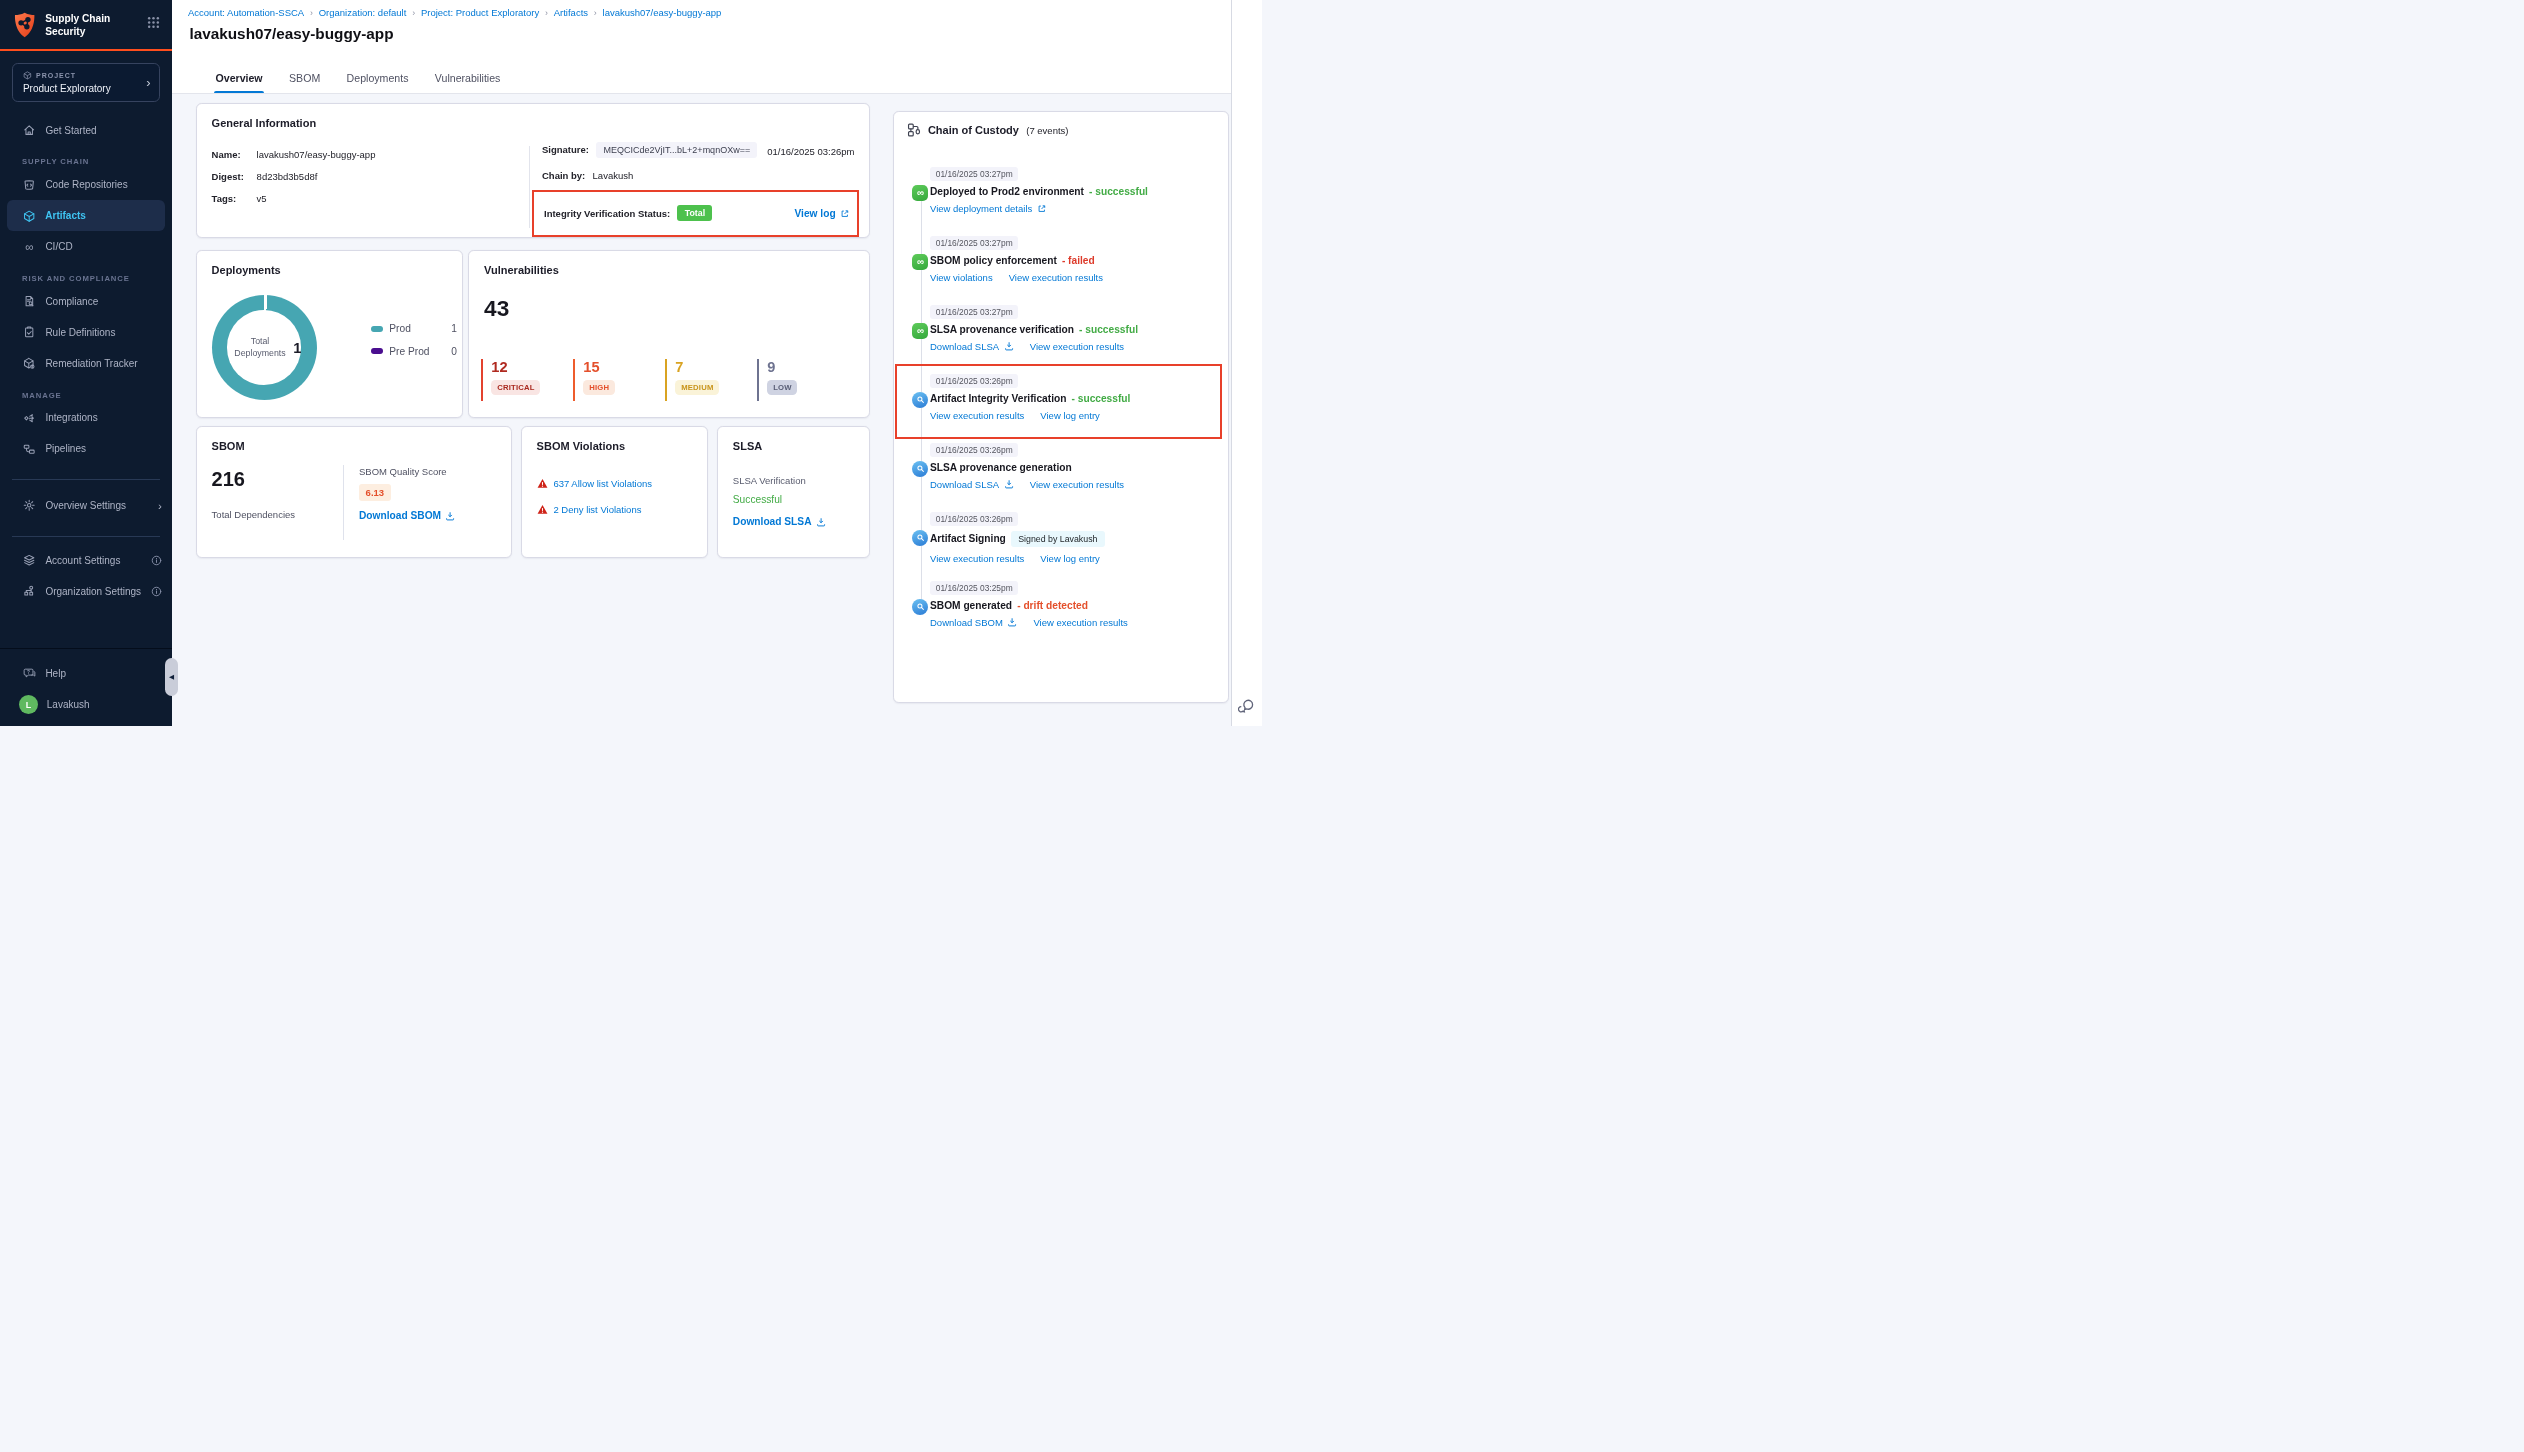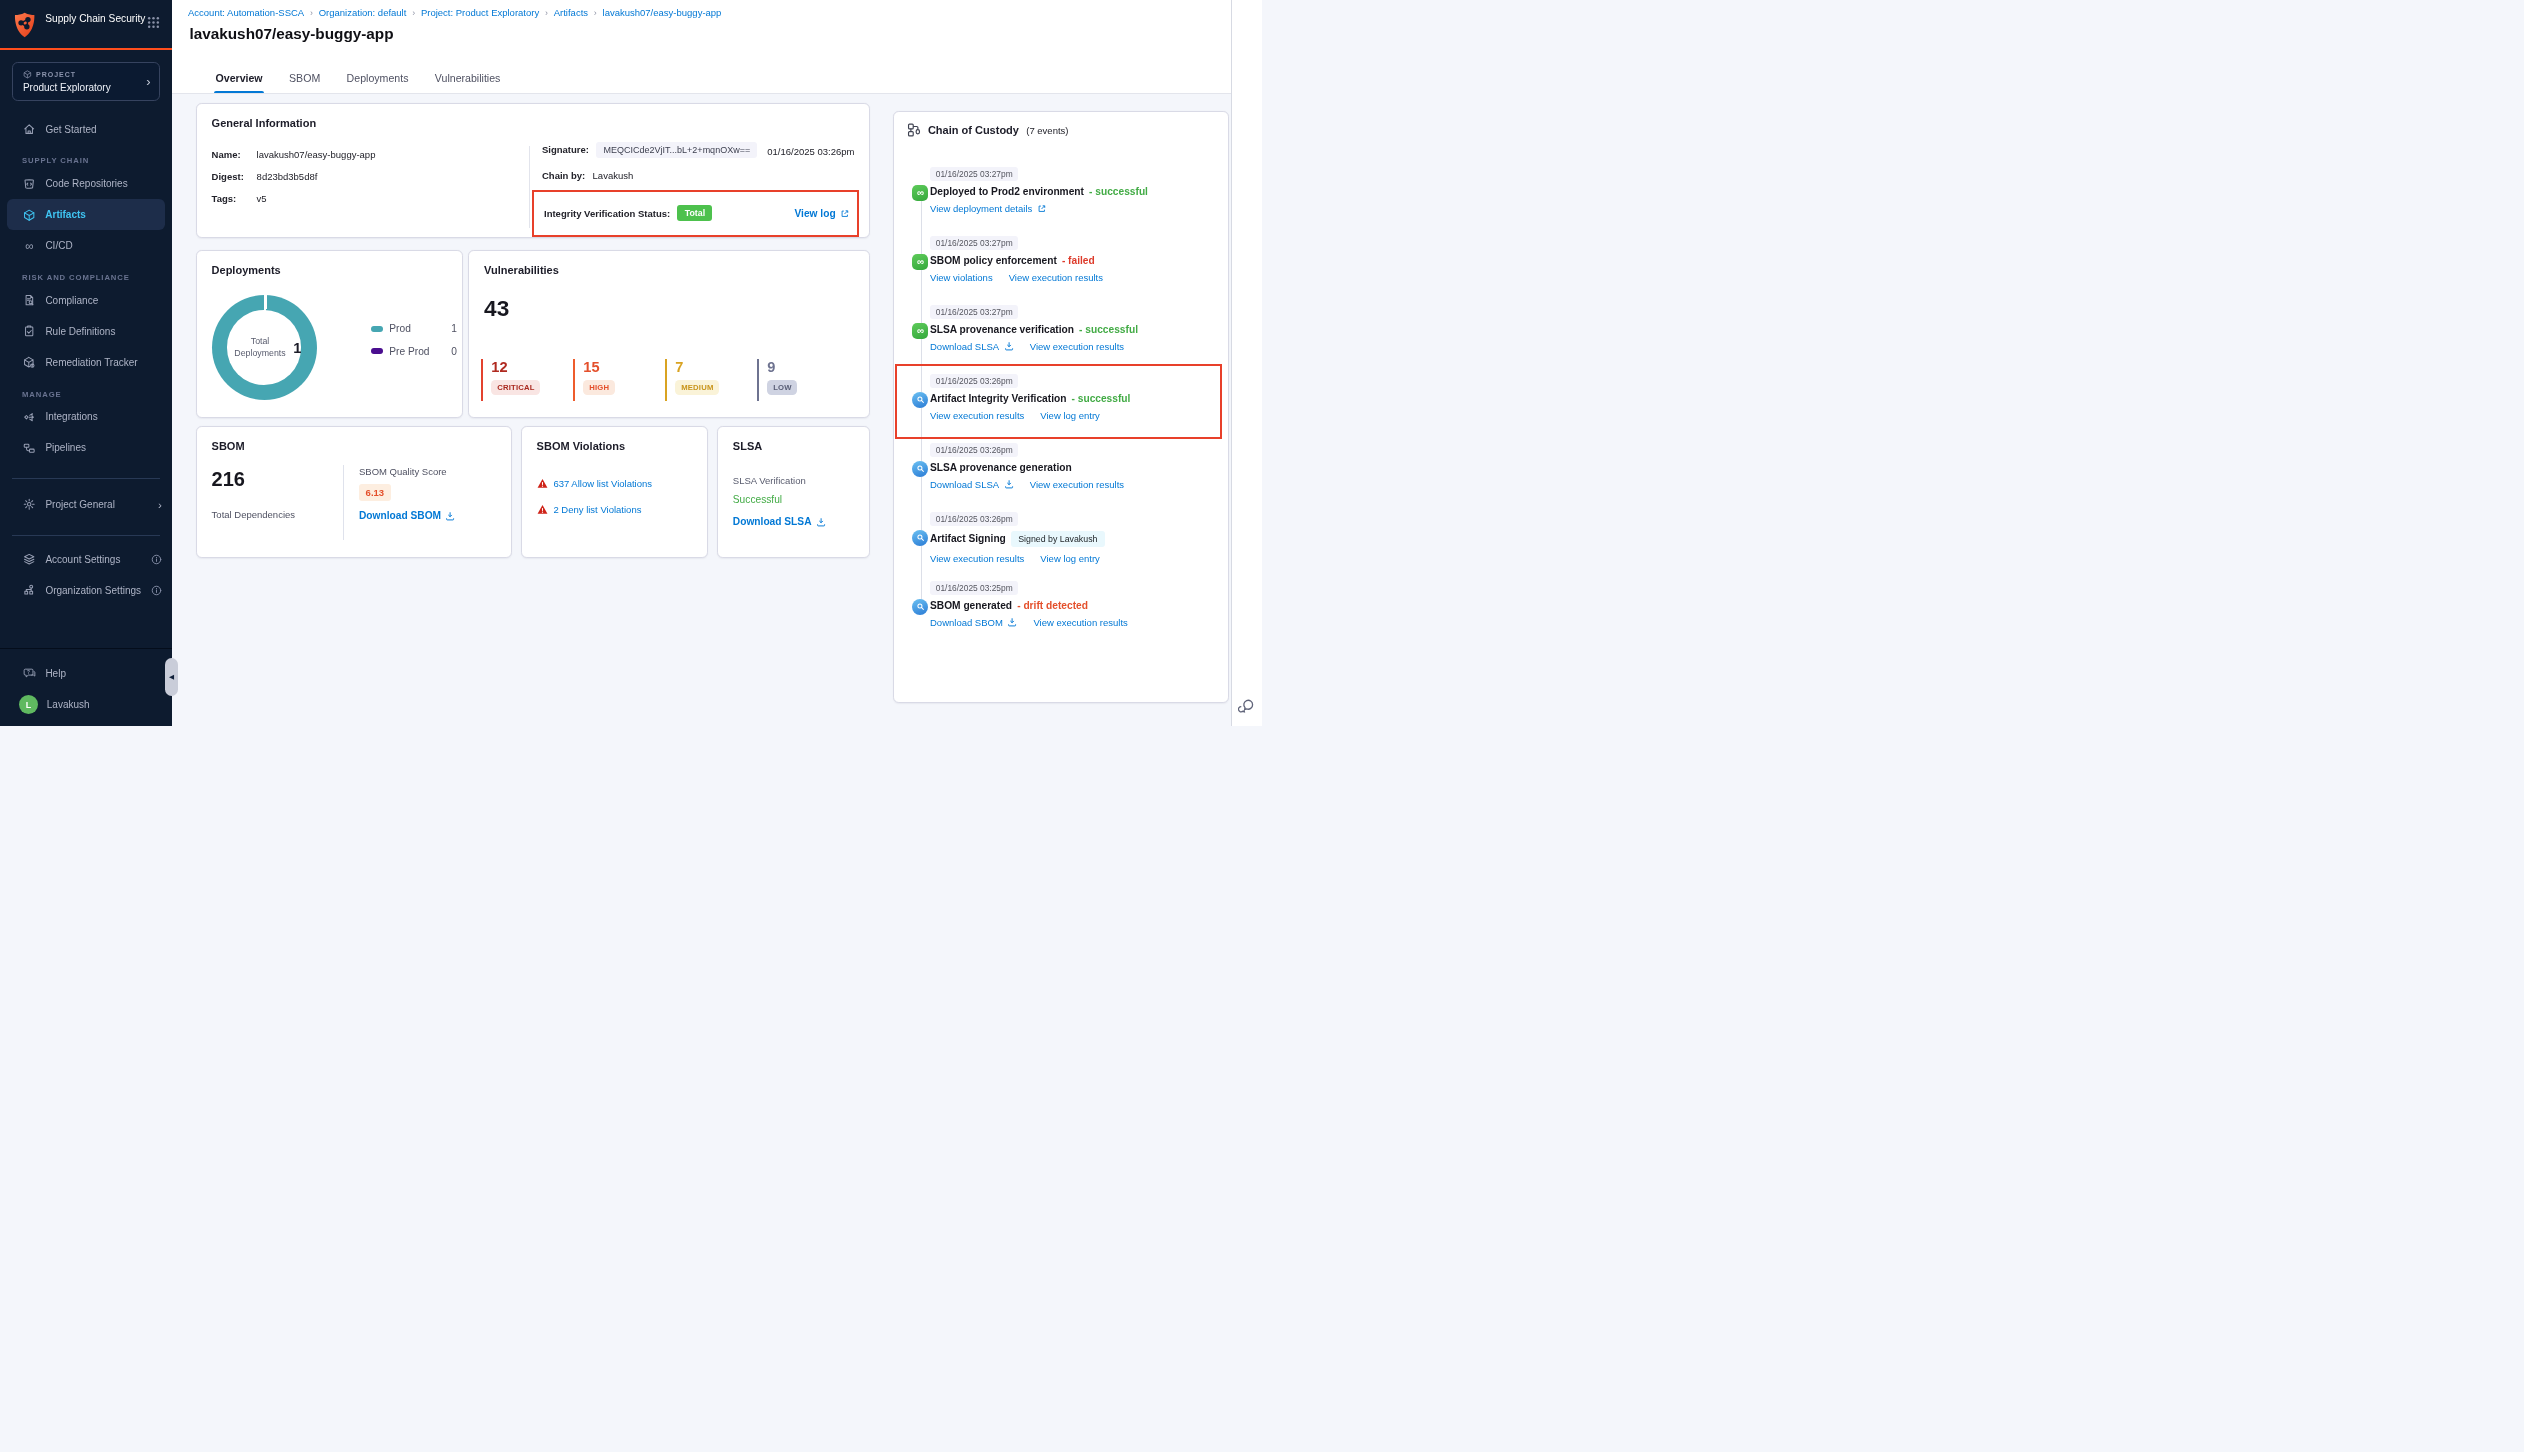--- a/index.html
+++ b/index.html
@@ -10,21 +10,21 @@
   }
   svg { display:block; }
 
   
   .sidebar {
     width:172px; min-width:172px; height:726px; background:#0d1b2f;
     display:flex; flex-direction:column; position:relative; z-index:2;
   }
   .logo-row { display:flex; align-items:flex-start; padding:11.7px 11.7px 7.3px 13px; }
   .logo-shield { width:23.4px; height:26px; margin-right:8.8px; }
-  .logo-title { color:#fff; font-size:10.2px; font-weight:400; line-height:1.25; padding-top:1.5px; flex:1; }
+  .logo-title { color:#fff; font-size:10.2px; font-weight:700; line-height:1.25; padding-top:1.5px; flex:1; }
   .grid-icon { margin-left:auto; padding-top:4.4px; cursor:pointer; }
   .accent-line { height:2.2px; background:#ff4e1d; margin:2.9px 0 0 0; }
 
   .project-card {
     margin:11.7px 11.7px 0 11.7px; height:39px; background:#0b1a31; border:0.7px solid #36435f;
     border-radius:5.8px; padding:5.8px 7.3px 5.8px 10.2px; display:flex; align-items:center; cursor:pointer;
   }
   .project-card .pc-text { flex:1; }
   .pc-label { display:flex; align-items:center; gap:4.4px; color:#8b94ad; font-size:7px; font-weight:700; letter-spacing:1px; }
   .pc-name { color:#eef1f8; font-size:10px; margin-top:2.9px; }
@@ -287,21 +287,21 @@
         <span>Pipelines</span>
       </div>
       <div class="side-divider"></div>
       <div class="nav-item" style="margin-top: 10.2px;">
         <span class="ic">
           <svg viewBox="0 0 16 16" width="12.4" height="12.4" fill="none" stroke="currentColor" stroke-width="1.3" stroke-linecap="round" stroke-linejoin="round">
             <circle cx="8" cy="8" r="2.2"></circle>
             <path d="M8 1.6v2M8 12.4v2M1.6 8h2M12.4 8h2M3.5 3.5l1.4 1.4M11.1 11.1l1.4 1.4M12.5 3.5l-1.4 1.4M4.9 11.1l-1.4 1.4"></path>
           </svg>
         </span>
-        <span>Project General</span>
+        <span>Overview Settings</span>
         <span class="right-chev">›</span>
       </div>
       <div class="side-divider"></div>
       <div class="nav-item" style="margin-top: 8.8px;">
         <span class="ic">
           <svg viewBox="0 0 16 16" width="12.4" height="12.4" fill="none" stroke="currentColor" stroke-width="1.3" stroke-linecap="round" stroke-linejoin="round">
             <path d="M8 1.8 14 4.8 8 7.8 2 4.8Z"></path>
             <path d="M2 8l6 3 6-3"></path>
             <path d="M2 11.2l6 3 6-3"></path>
           </svg>

